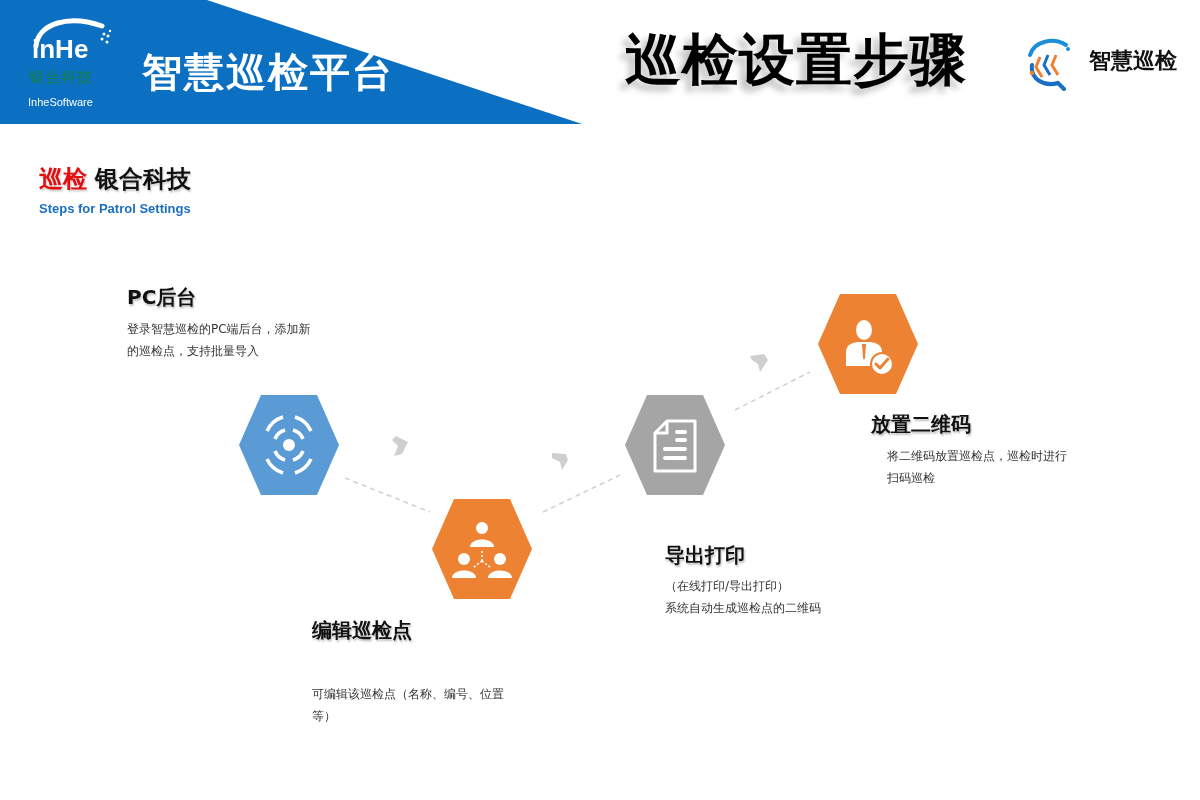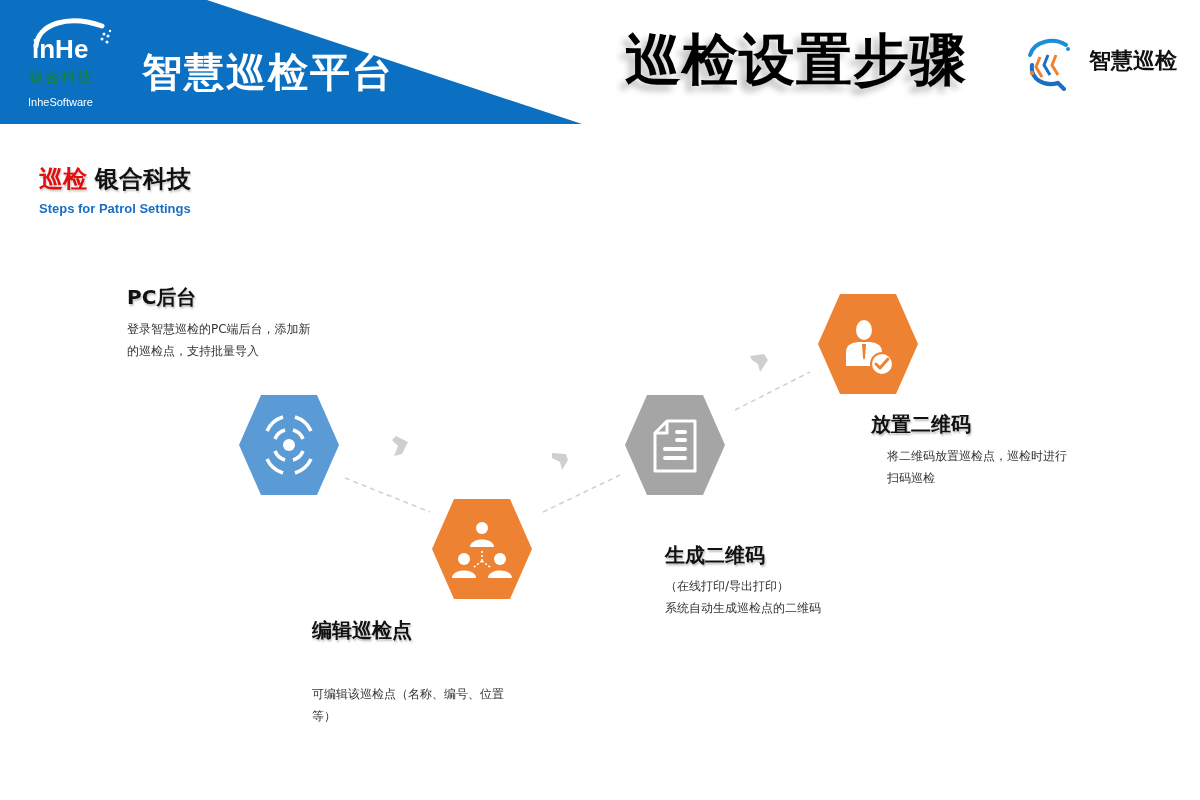--- a/index.html
+++ b/index.html
@@ -140,21 +140,21 @@
     <g>
       <path d="M42,28 L70,28 L70,78 L30,78 L30,40 Z" fill="none" stroke="#fff" stroke-width="3" stroke-linejoin="round"></path>
       <path d="M30,40 L42,40 L42,28" fill="none" stroke="#fff" stroke-width="3" stroke-linejoin="round"></path>
       <rect x="50" y="37" width="12" height="4" rx="2" fill="#fff"></rect>
       <rect x="50" y="45" width="12" height="4" rx="2" fill="#fff"></rect>
       <rect x="38" y="54" width="24" height="4" rx="2" fill="#fff"></rect>
       <rect x="38" y="63" width="24" height="4" rx="2" fill="#fff"></rect>
     </g>
   </svg>
 </div>
-<div class="step-title" style="left:665px; top:545px;">生成二维码</div>
+<div class="step-title" style="left:665px; top:545px;">导出打印</div>
 <div class="step-desc" style="left:665px; top:575px; width:200px;">
   <div>（在线打印/导出打印）</div>
   <div>系统自动生成巡检点的二维码</div>
 </div>
 
 <div class="hex" style="left:818px; top:292px;">
   <svg width="100" height="104" viewBox="0 0 100 104">
     <polygon points="22,2 78,2 100,52 78,102 22,102 0,52" fill="#ee8233"></polygon>
     <g>
       <ellipse cx="46" cy="38" rx="8" ry="10" fill="#fff"></ellipse>

